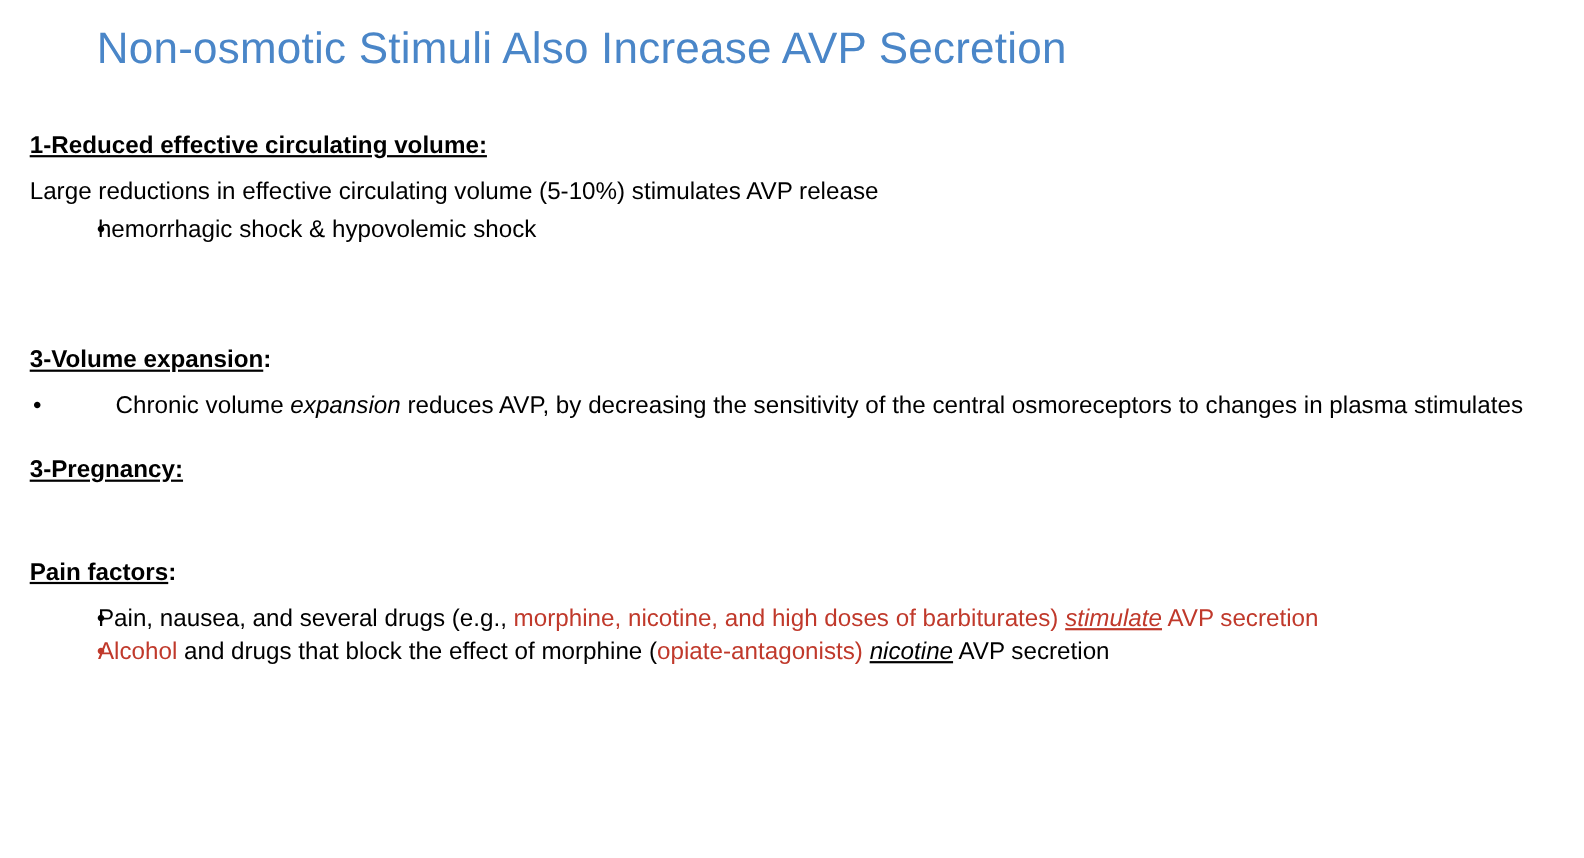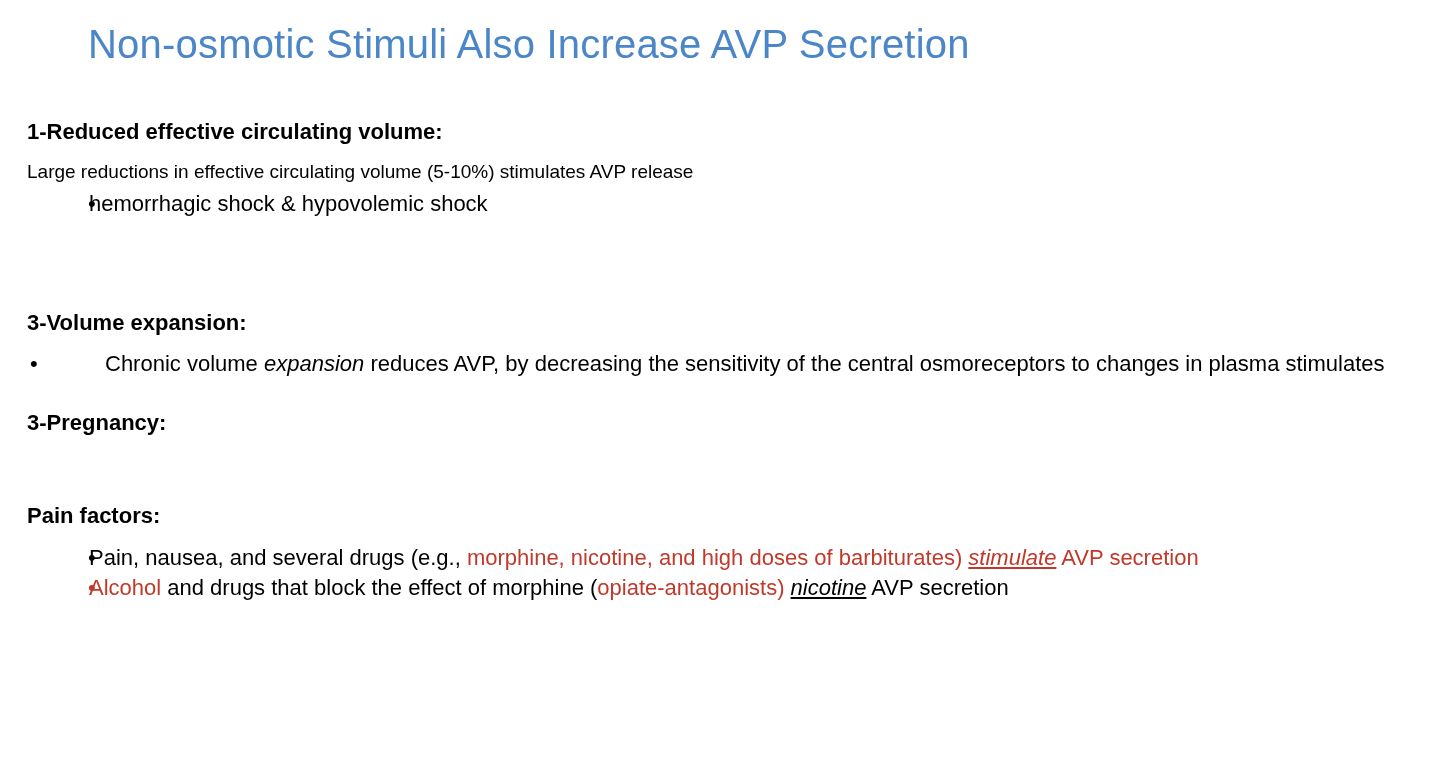--- a/index.html
+++ b/index.html
@@ -37,23 +37,24 @@
     left: 27px;
     width: 1390px;
   }
   .heading {
     font-size: 22px;
     font-weight: bold;
     margin: 0 0 14px 0;
     line-height: 1.25;
   }
   .heading .underline {
+    text-decoration: underline;
   }
   .para {
-    font-size: 19px;
+    font-size: 22px;
     margin: 0 0 6px 0;
     line-height: 1.3;
   }
   .bullet-row {
     display: flex;
     font-size: 22px;
     line-height: 1.3;
     margin: 0 0 4px 0;
   }
   .bullet-row .dot {

